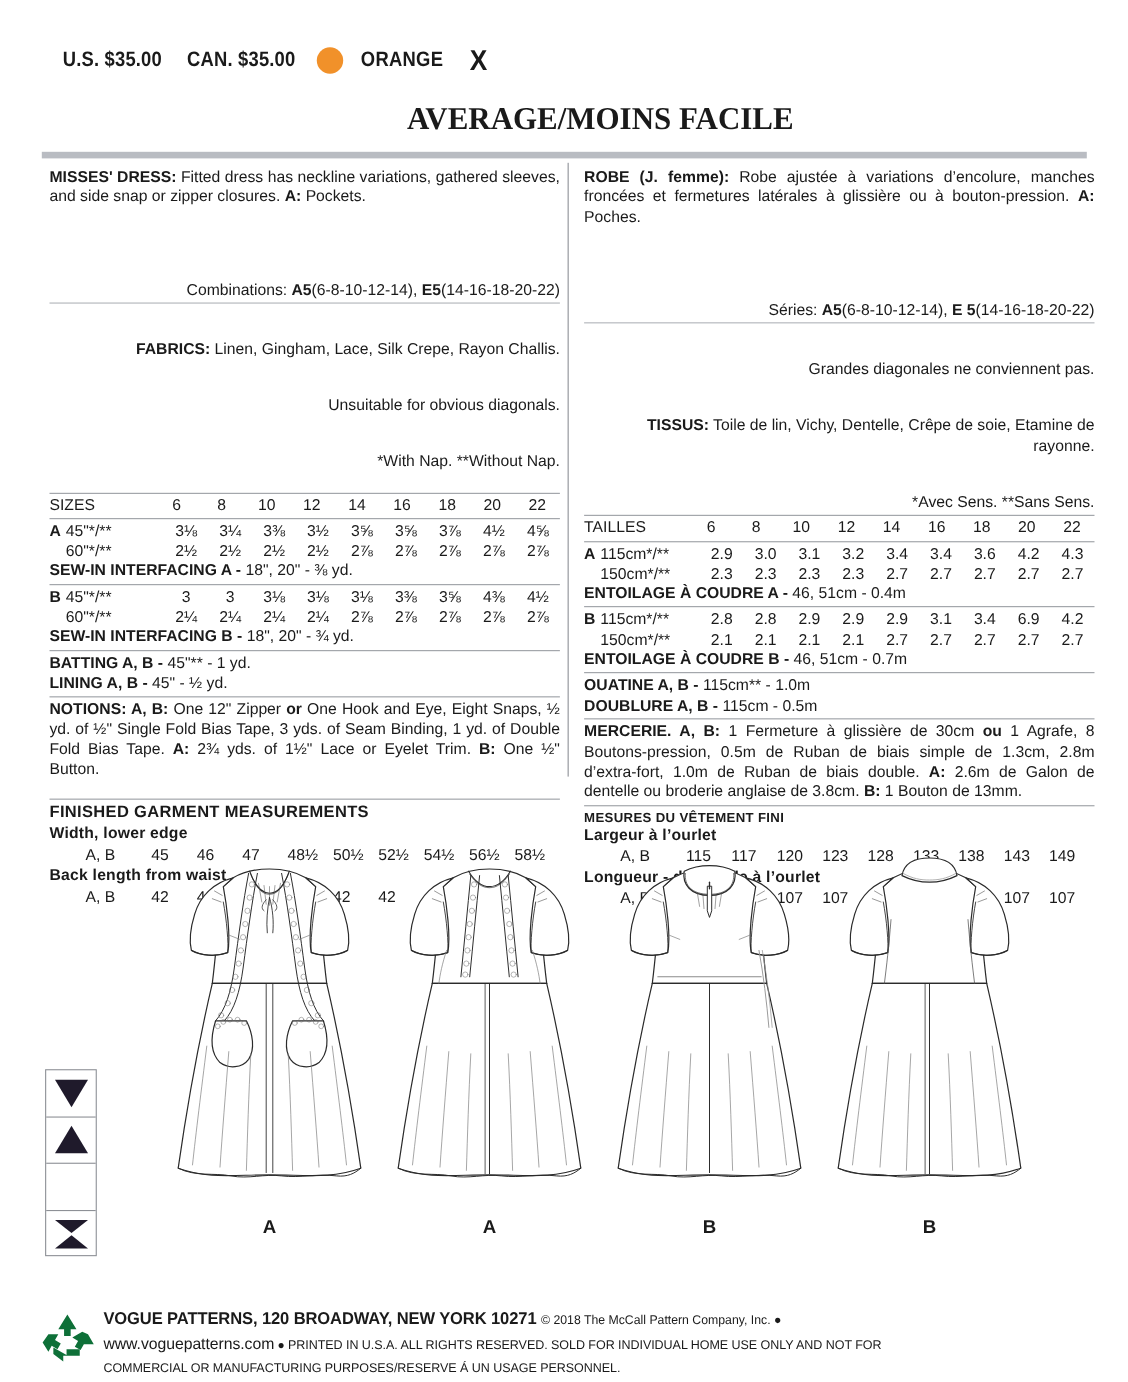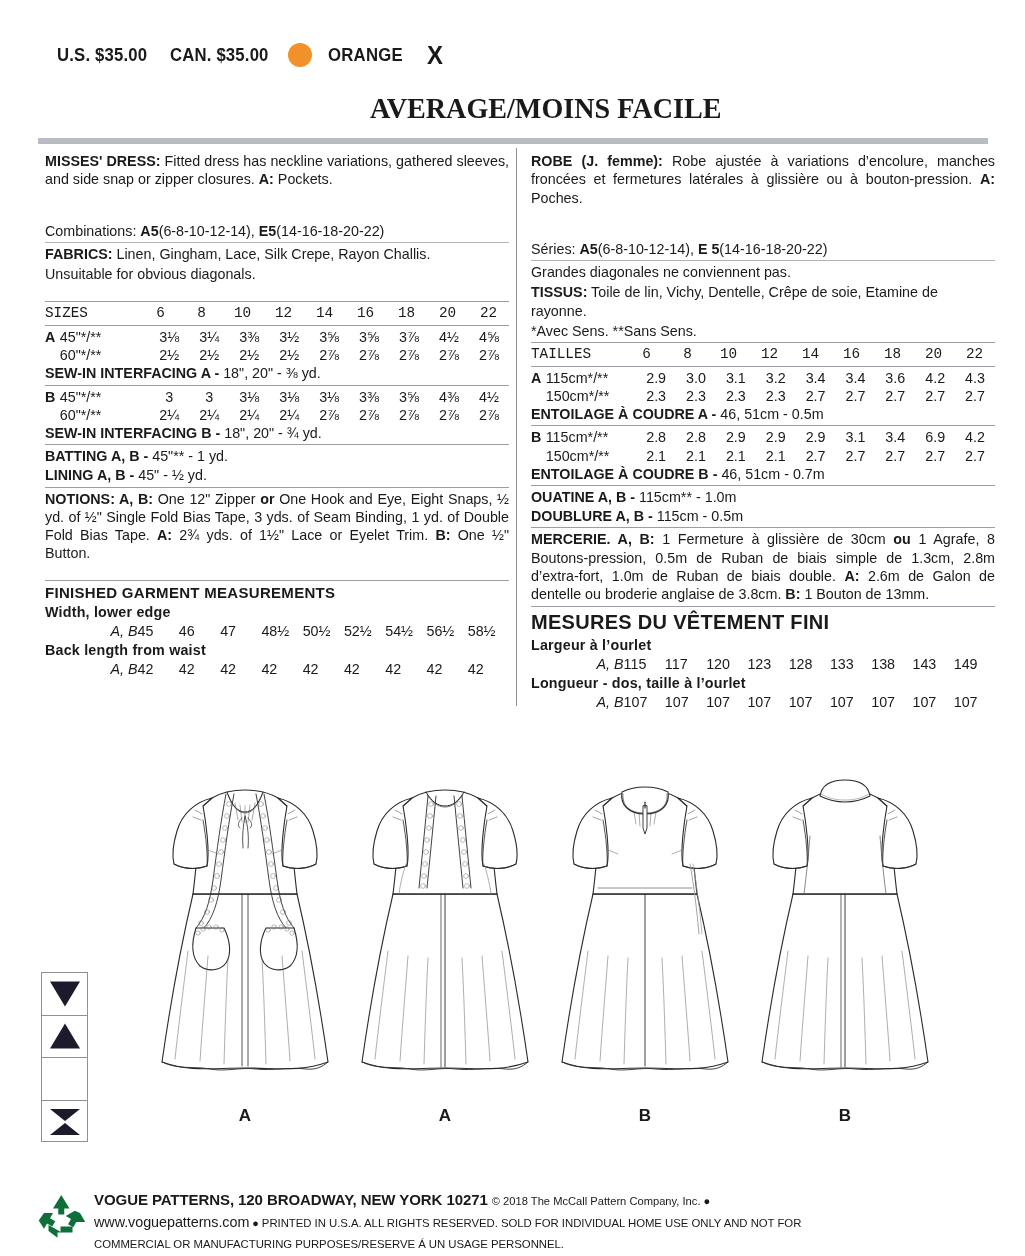--- a/index.html
+++ b/index.html
@@ -55,45 +55,45 @@
   
   .col { position:absolute; top:136px; width:464px; font-size:14.3px; line-height:1.28; }
   .col-l { left:45px; }
   .col-r { left:531px; }
   .vdivider {
     position:absolute; left:516px; top:132px; width:1px; height:558px;
     background:#8d9096;
   }
 
   .para { margin:0 0 2px 0; text-align:justify; }
-  .para.nj { text-align:left; }
+  .para.nj { text-align:right;margin-top:33px; }
   b, .b { font-weight:bold; }
 
   .gap-lg { height:31px; }
 
   .ln { height:1px; background:#9b9ea4; margin:2px 0 2px 0; }
   .ln.thin { background:#b0b3b8; }
 
   
   table.sz { border-collapse:collapse; width:100%; font-size:14.3px; }
   table.sz td { padding:0; white-space:nowrap; line-height:1.27; }
   td.lbl { text-align:left; }
   td.num { text-align:center; }
   .colA { width:15px; font-weight:bold; }
   .colL { width:92px; }
   .cn { width:41px; }
 
-  .rowhead td { padding-bottom:1px;font-family:Liberation Mono, monospace; }
+  .rowhead td { padding-bottom:1px; }
   .noteline { font-weight:bold; font-size:14.3px; line-height:1.3; }
   .noteline span.rg { font-weight:normal; }
 
   
   table.fm { border-collapse:collapse; width:100%; font-size:14.3px; }
   table.fm td { padding:0; white-space:nowrap; line-height:1.32; }
-  table.fm td.lbl2 { text-align:right; width:92px;font-style:italic; }
+  table.fm td.lbl2 { text-align:center; width:92px; }
   .hdr-b { font-weight:bold; letter-spacing:0.2px; }
 
   
   .illus { position:absolute; left:150px; top:760px; width:790px; height:350px; }
   .figbox { position:absolute; top:0; width:190px; height:350px; }
   .viewlabel {
     position:absolute; bottom:0; width:100%; text-align:center;
     font-weight:bold; font-size:17px;
   }
 
@@ -161,20 +161,21 @@
 
     <div class="para nj">
       <span>Combinations: </span><b>A5</b><span>(6-8-10-12-14), </span><b>E5</b><span>(14-16-18-20-22)</span>
     </div>
     <div class="ln thin"></div>
 
     <div class="para nj">
       <b>FABRICS:</b><span> Linen, Gingham, Lace, Silk Crepe, Rayon Challis.</span>
     </div>
     <div class="para nj">Unsuitable for obvious diagonals.</div>
+    <div class="para nj">*With Nap. **Without Nap.</div>
 
     <div style="height:14px"></div>
     <div class="ln"></div>
 
     <table class="sz">
       <tbody>
           <tr class="rowhead">
         <td class="lbl" colspan="2">SIZES</td>
         <td class="num cn">6</td>
         <td class="num cn">8</td>
@@ -379,21 +380,21 @@
         <td class="num cn">2.7</td>
         <td class="num cn">2.7</td>
         <td class="num cn">2.7</td>
         <td class="num cn">2.7</td>
         <td class="num cn">2.7</td>
       </tr>
     </tbody>
       </table>
 
     <div class="noteline">
-      <span>ENTOILAGE À COUDRE A - </span><span class="rg">46, 51cm - 0.5m</span>
+      <span>ENTOILAGE À COUDRE A - </span><span class="rg">46, 51cm - 0.4m</span>
     </div>
     <div class="ln"></div>
 
     <table class="sz">
       <tbody>
           <tr>
         <td class="colA">B</td>
         <td class="colL">115cm*/**</td>
         <td class="num cn">2.8</td>
         <td class="num cn">2.8</td>
@@ -433,21 +434,21 @@
       <span>DOUBLURE A, B - </span><span class="rg">115cm - 0.5m</span>
     </div>
     <div class="ln"></div>
 
     <div class="para">
       <b>MERCERIE. A, B:</b><span> 1 Fermeture à glissière de 30cm </span><b>ou</b><span> 1 Agrafe, 8 Boutons-pression, 0.5m de Ruban de biais simple de 1.3cm, 2.8m d’extra-fort, 1.0m de Ruban de biais double. </span><b>A:</b><span> 2.6m de Galon de dentelle ou broderie anglaise de 3.8cm. </span><b>B:</b><span> 1 Bouton de 13mm.</span>
     </div>
 
     <div class="ln"></div>
 
-    <div class="hdr-b" style="font-size:20px;letter-spacing:0.3px;line-height:1.35">MESURES DU VÊTEMENT FINI</div>
+    <div class="hdr-b" style="font-size:12px;letter-spacing:0.3px;line-height:1.35">MESURES DU VÊTEMENT FINI</div>
     <div class="hdr-b" style="line-height:1.35">Largeur à l’ourlet</div>
     <table class="fm">
       <tbody>
           <tr>
         <td class="lbl2">A, B</td>
         <td class="cn">115</td>
         <td class="cn">117</td>
         <td class="cn">120</td>
         <td class="cn">123</td>
         <td class="cn">128</td>

